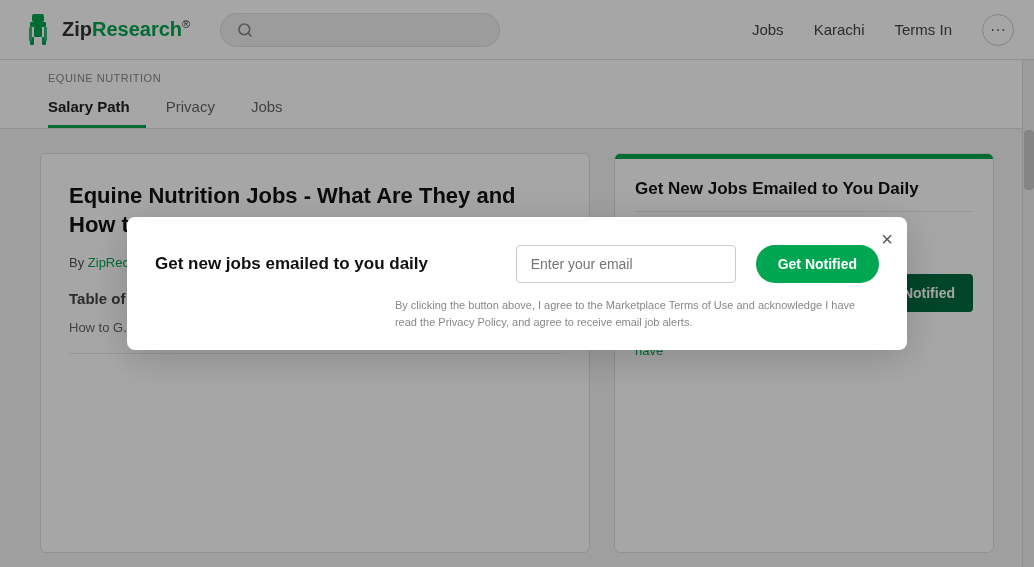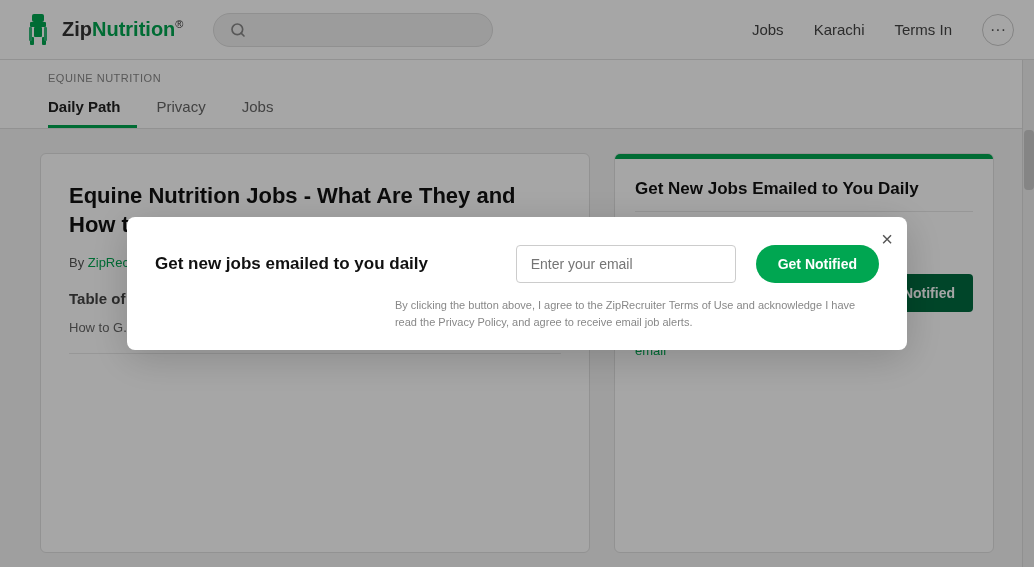--- a/index.html
+++ b/index.html
@@ -73,41 +73,41 @@
 
     <svg class="logo-icon" viewBox="0 0 36 36" xmlns="http://www.w3.org/2000/svg">
       <rect x="12" y="2" width="12" height="8" rx="2" fill="#00a651"></rect>
       <rect x="10" y="10" width="16" height="5" rx="1" fill="#00a651"></rect>
       <rect x="14" y="15" width="8" height="10" rx="1" fill="#00a651"></rect>
       <rect x="10" y="25" width="4" height="8" rx="1" fill="#00a651"></rect>
       <rect x="22" y="25" width="4" height="8" rx="1" fill="#00a651"></rect>
       <rect x="9" y="15" width="3" height="14" rx="1" fill="#33b87a"></rect>
       <rect x="24" y="15" width="3" height="14" rx="1" fill="#33b87a"></rect>
     </svg>
-    <span class="logo-text">Zip<span>Nutrition</span><sup style="font-size:11px; font-weight:400;">®</sup></span>
+    <span class="logo-text">Zip<span>Research</span><sup style="font-size:11px; font-weight:400;">®</sup></span>
   </div>
   <div class="search-bar">
     <svg class="search-icon-svg" width="16" height="16" viewBox="0 0 24 24" fill="none" stroke="#888" stroke-width="2.5" stroke-linecap="round" stroke-linejoin="round">
       <circle cx="11" cy="11" r="8"></circle>
         <line x1="21" y1="21" x2="16.65" y2="16.65"></line>
     </svg>
     <input type="text" style="">
   </div>
   <nav class="header-nav">
     <a href="#">Jobs</a>
     <a href="#">Karachi</a>
     <a href="#">Terms In</a>
     <button class="more-btn">···</button>
   </nav>
 </div>
 
 <div class="subnav-area">
   <div class="breadcrumb-text">EQUINE NUTRITION</div>
   <div class="tabs">
-    <a class="tab active">Daily Path</a>
+    <a class="tab active">Salary Path</a>
     <a class="tab">Privacy</a>
     <a class="tab">Jobs</a>
   </div>
 </div>
 
 <div class="main">
 
   <div class="left-card">
     <h1 class="article-title">Equine Nutrition Jobs - What Are They and How to Get One</h1>
     <p class="author-line">
@@ -124,33 +124,33 @@
       <h2 class="right-card-title">Get New Jobs Emailed to You Daily</h2>
       <hr class="right-card-divider">
       <p class="jobs-count">0+ Equine Nutrition Jobs</p>
       <p class="jobs-location">Within 25 miles of Karachi, PK</p>
       <div class="email-row">
         <input class="email-input" type="email" placeholder="Enter your email" style="">
         <button class="get-notified-btn">Get Notified</button>
       </div>
       <div class="bottom-links">
         <span>Use and</span><br>
-        <span>email</span>
+        <span>have</span>
       </div>
     </div>
   </div>
 </div>
 
 <div class="overlay">
   <div class="popup">
     <button class="popup-close">×</button>
     <div class="popup-body">
       <span class="popup-label">Get new jobs emailed to you daily</span>
       <input class="popup-email-input" type="email" placeholder="Enter your email" style="">
       <button class="popup-get-notified-btn">Get Notified</button>
     </div>
-    <p class="popup-disclaimer">By clicking the button above, I agree to the ZipRecruiter Terms of Use and acknowledge I have read the Privacy Policy, and agree to receive email job alerts.</p>
+    <p class="popup-disclaimer">By clicking the button above, I agree to the Marketplace Terms of Use and acknowledge I have read the Privacy Policy, and agree to receive email job alerts.</p>
   </div>
 </div>
 
 <div class="scrollbar-track">
   <div class="scrollbar-thumb"></div>
 </div>
 
 </body></html>

